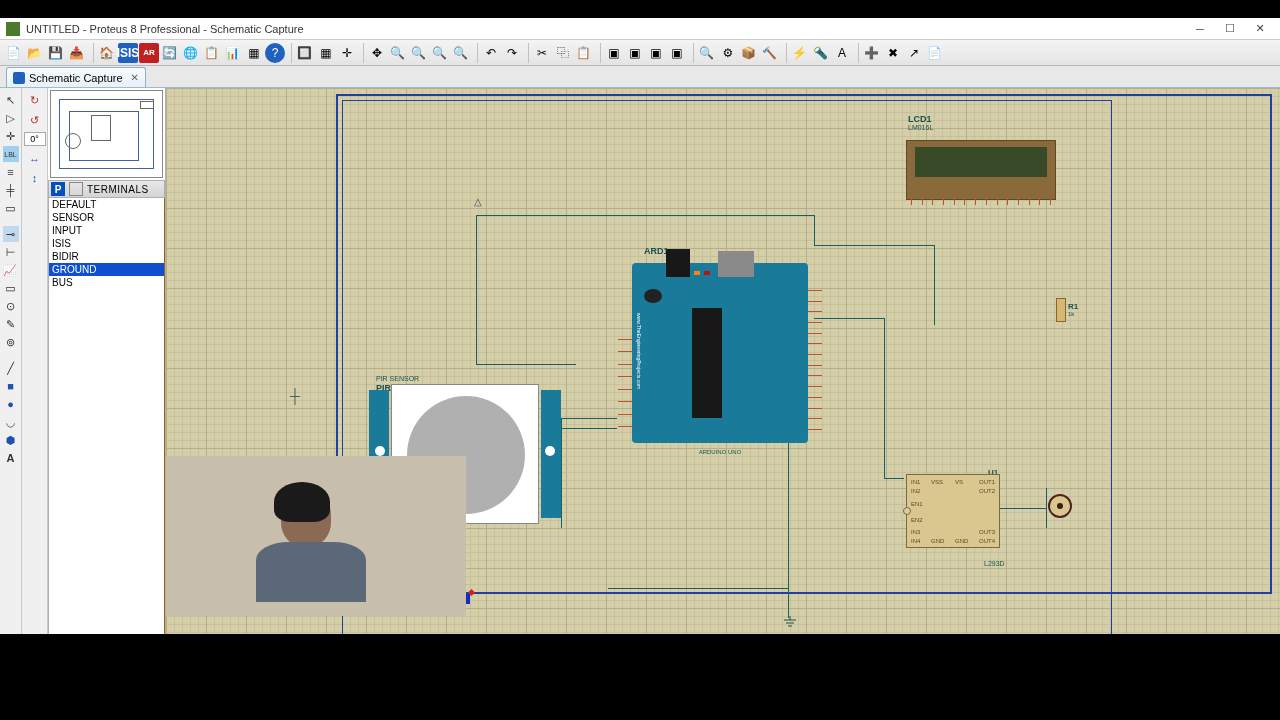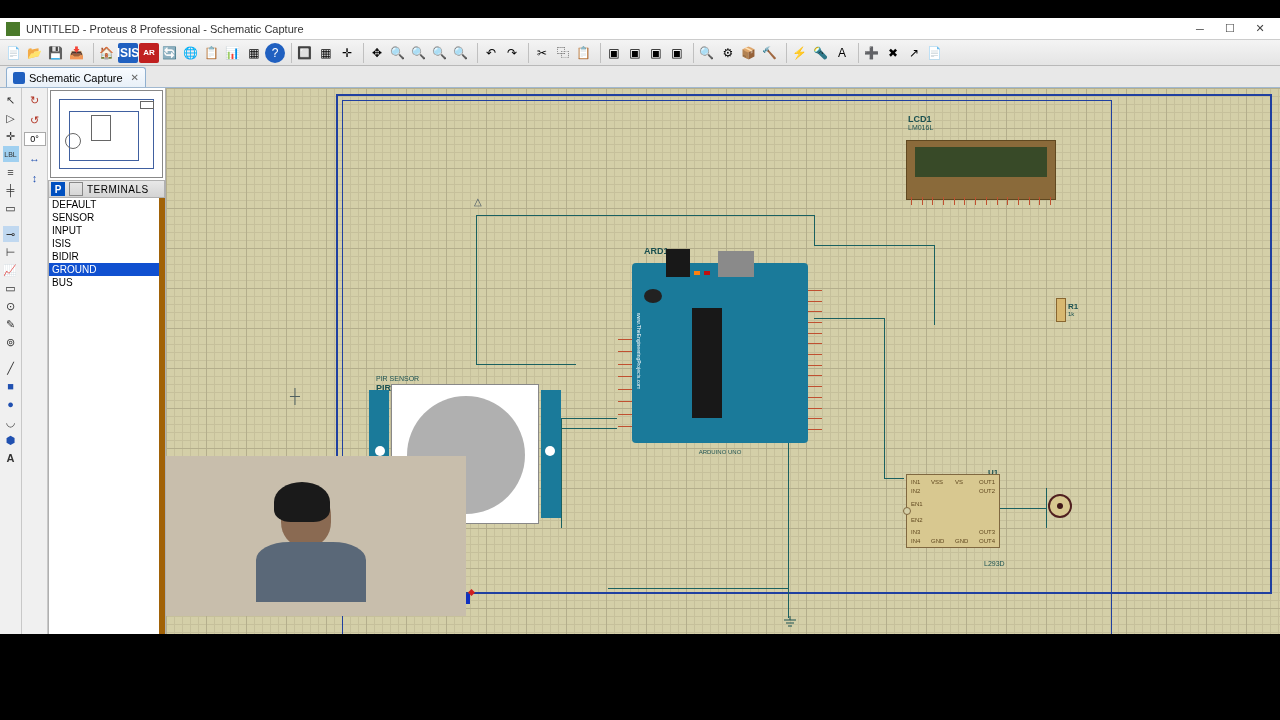--- a/index.html
+++ b/index.html
@@ -27,21 +27,21 @@
 .ltbtn{width:16px;height:16px;display:flex;align-items:center;justify-content:center;color:#333;font-size:11px}
 .ltbtn.lbl{background:#a0d0f0;font-size:7px}
 .left-tools2{width:26px;background:#f0f0f0;border-right:1px solid #c8c8c8;display:flex;flex-direction:column;align-items:center;padding-top:4px;gap:4px}
 .rotation{width:22px;height:14px;border:1px solid #aaa;background:#fff;font-size:9px;text-align:center}
 .sidepanel{width:118px;background:#fff;border-right:1px solid #b0b0b0;display:flex;flex-direction:column}
 .overview{height:88px;background:#fff;border:1px solid #888;margin:2px;position:relative}
 .ov-box{position:absolute;border:1px solid #4060a0}
 .terminals-header{height:18px;background:linear-gradient(#e8e8e8,#d4d4d4);border:1px solid #b0b0b0;display:flex;align-items:center;gap:4px;padding:0 2px}
 .pbox{width:14px;height:14px;background:#0050c0;color:#fff;font-weight:bold;display:flex;align-items:center;justify-content:center;font-size:10px}
 .terminals-header span{font-size:10px;letter-spacing:0.5px}
-.term-list{flex:1;border-left:1px solid #b0b0b0;border-right:6px solid #a16207;background:#fff}
+.term-list{flex:1;border-left:1px solid #b0b0b0;border-right:1px solid #a16207;background:#fff}
 .term-item{padding:1px 3px;font-size:10px;color:#000}
 .term-item.selected{background:#1050d0;color:#fff}
 .canvas-wrap{flex:1;background:#d4cfa8;position:relative;overflow:hidden}
 .grid{position:absolute;inset:0;background-image:linear-gradient(#c6c09b 1px,transparent 1px),linear-gradient(90deg,#c6c09b 1px,transparent 1px);background-size:8px 8px}
 .grid2{position:absolute;inset:0;background-image:linear-gradient(#b4ae8c 1px,transparent 1px),linear-gradient(90deg,#b4ae8c 1px,transparent 1px);background-size:40px 40px}
 .sheet-border{position:absolute;left:170px;top:6px;right:8px;bottom:40px;border:2px solid #2040a0}
 .sheet-border-inner{position:absolute;left:176px;top:12px;width:770px;height:540px;border:1px solid #2040a0}
 .comp-label{position:absolute;font-size:9px;color:#1a5050;font-weight:bold}
 .wire{position:absolute;background:#1a6060}
 .arduino{position:absolute;left:466px;top:175px;width:176px;height:180px;background:#1a7a9a;border-radius:4px}

